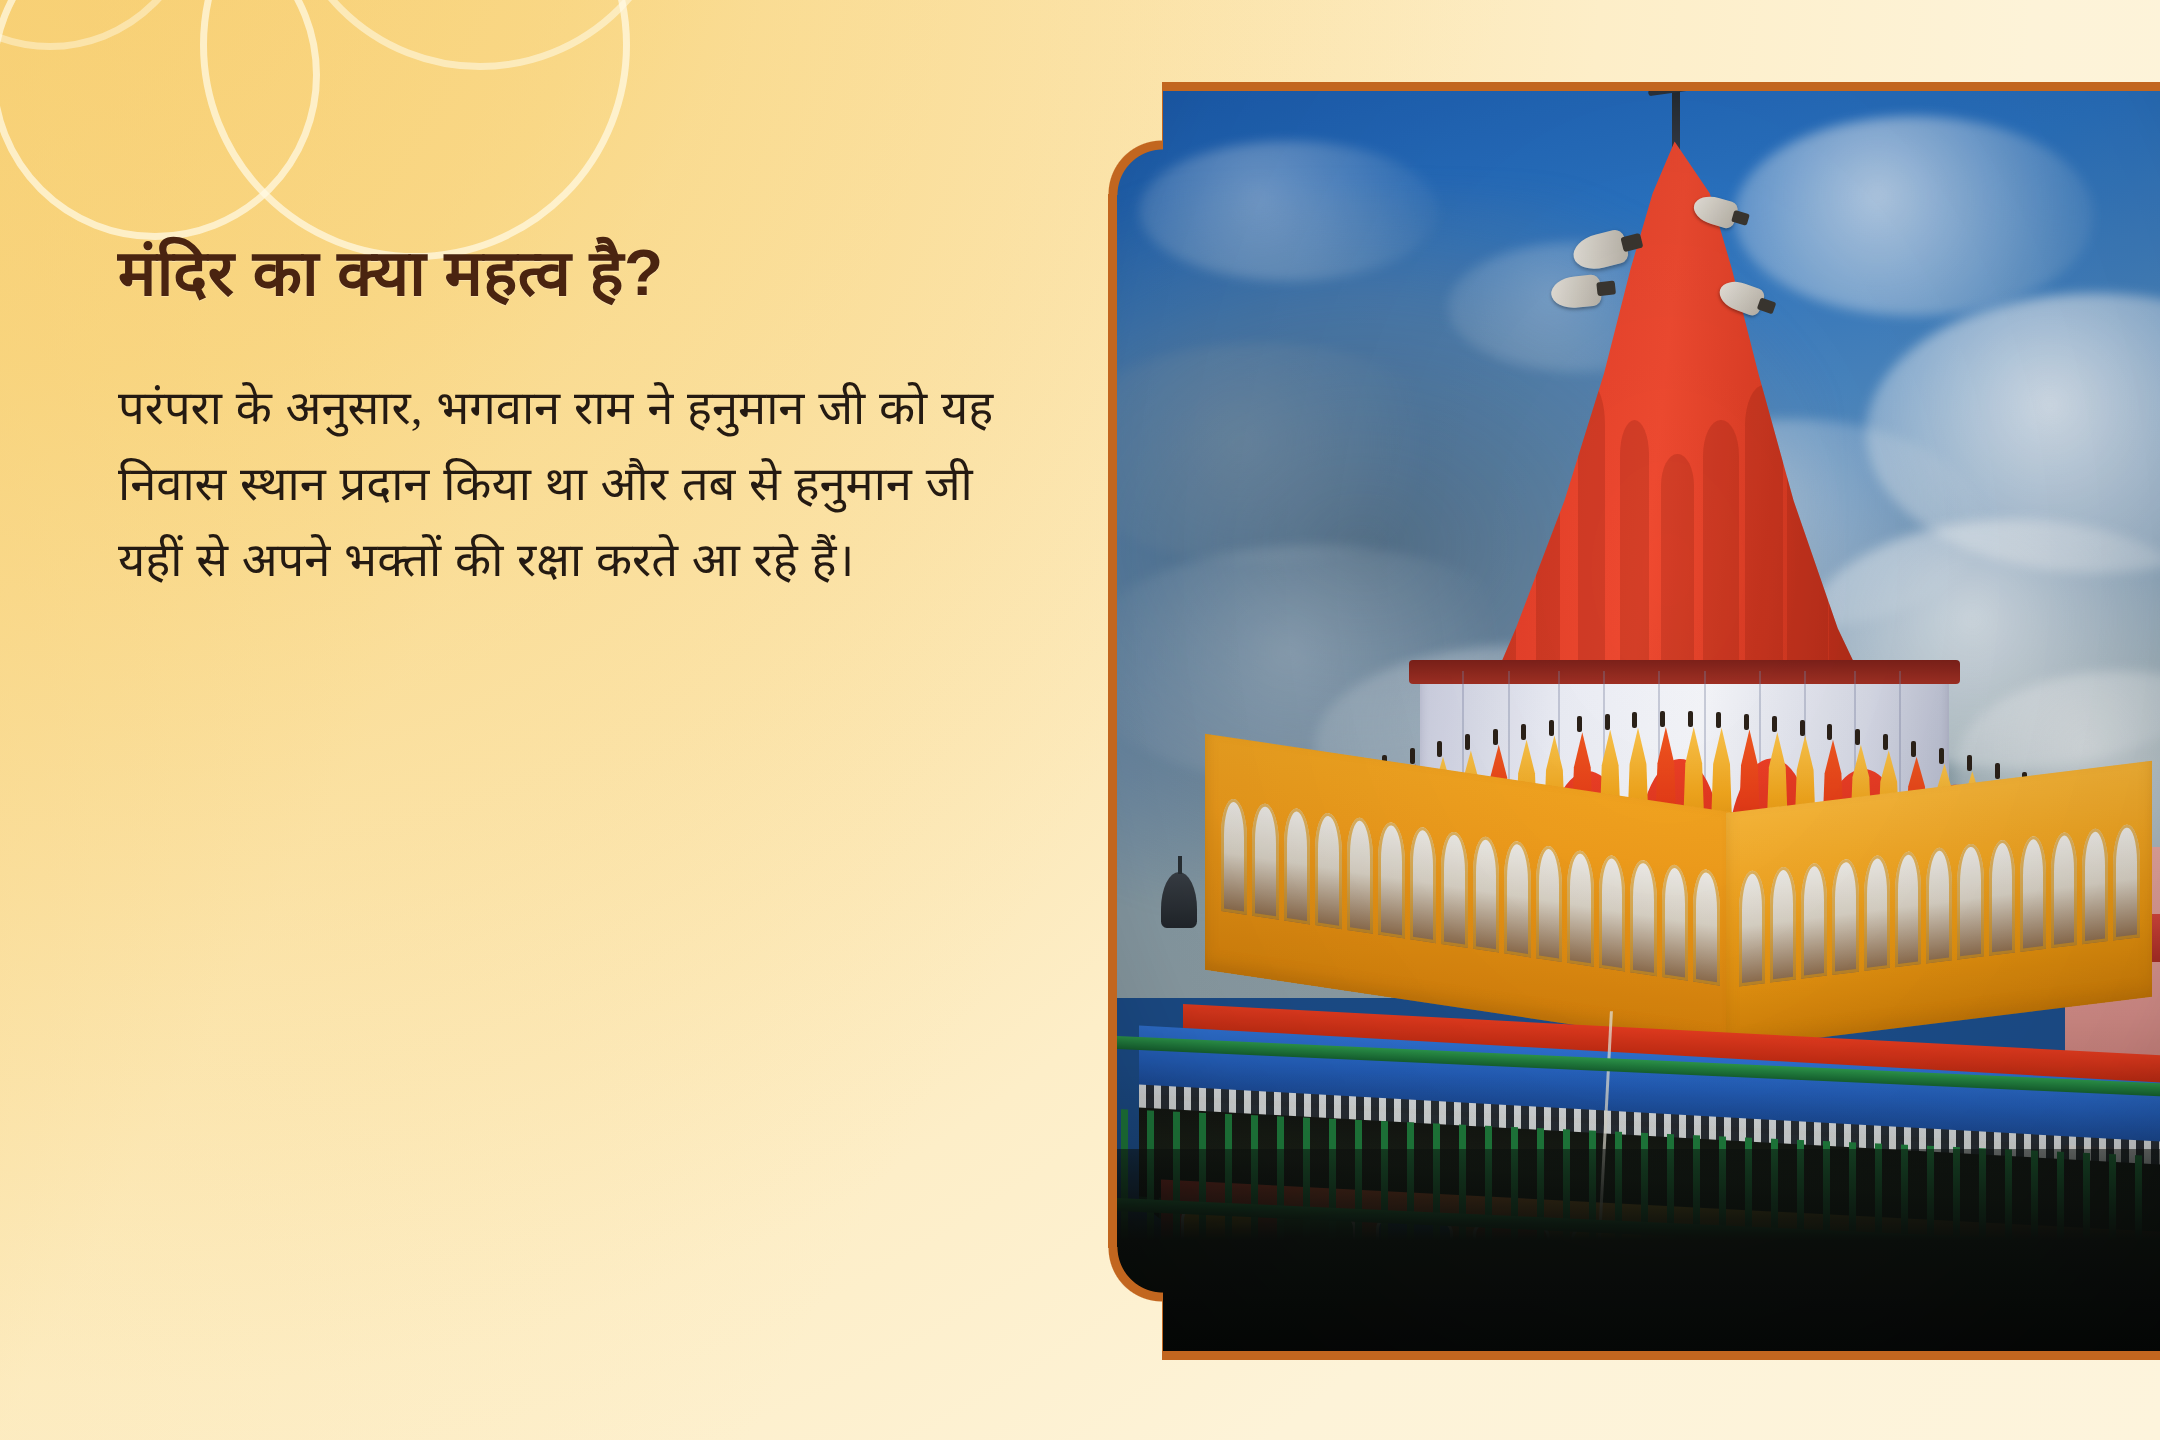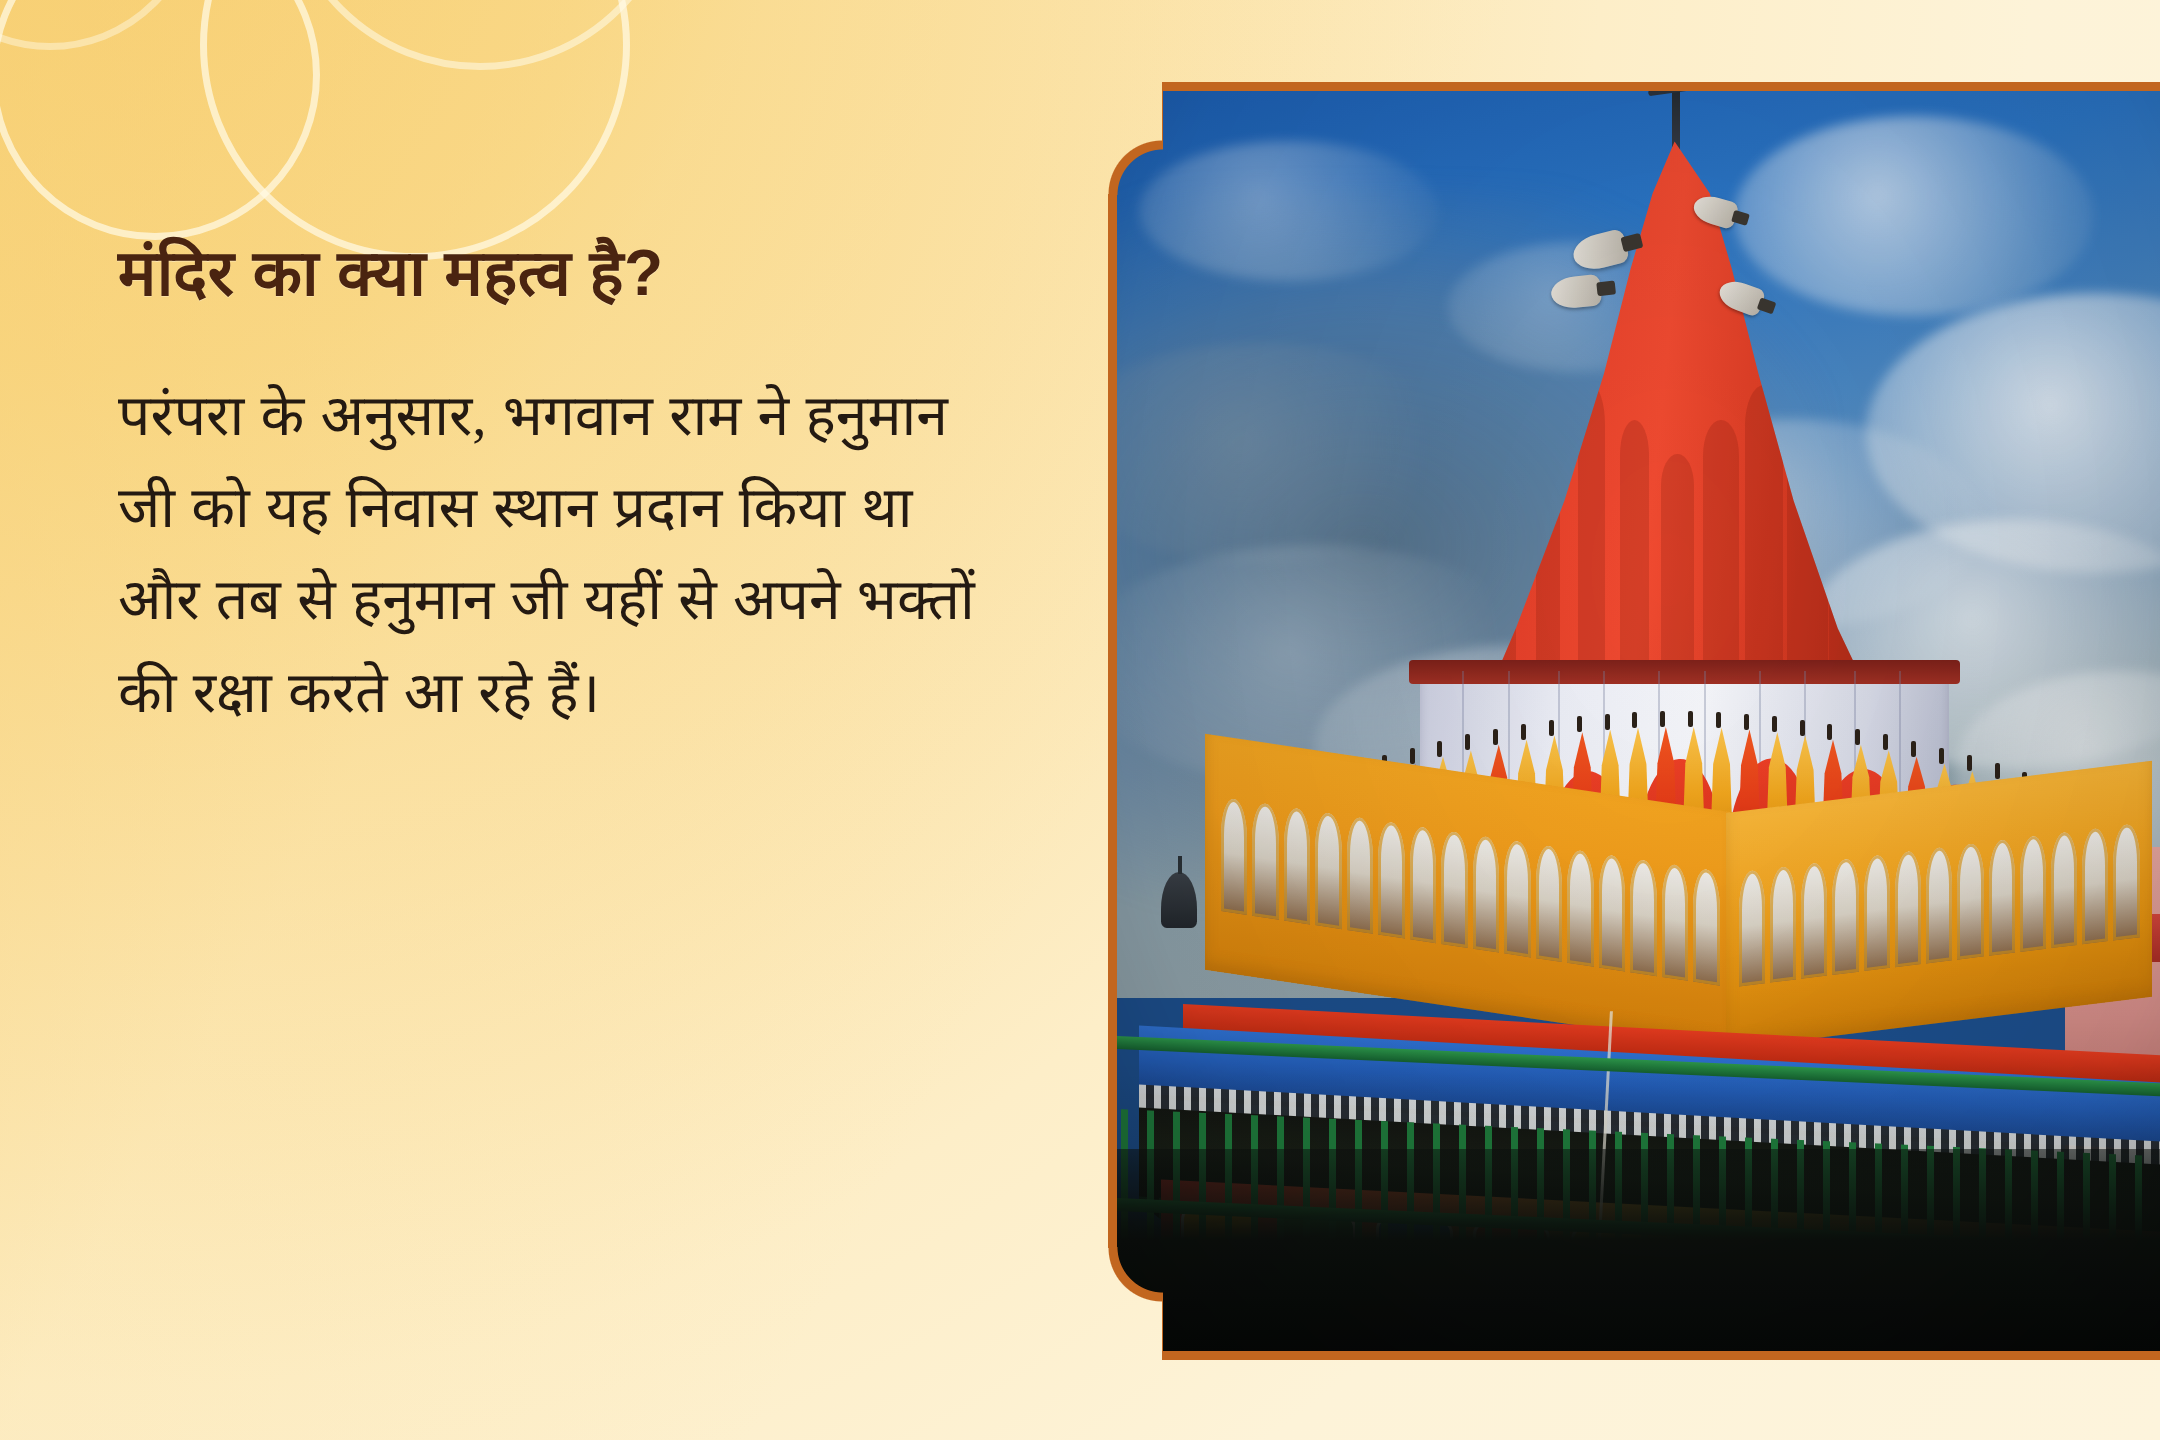--- a/index.html
+++ b/index.html
@@ -60,21 +60,21 @@
     line-height:1.18;
     color:#4a2410;
     letter-spacing:0.5px;
     text-shadow:0 1px 0 rgba(255,255,255,0.28);
     white-space:nowrap;
   }
 
   #body-paragraph {
     margin-top:58px;
     font-family:"Liberation Serif","DejaVu Serif",serif;
-    font-size:57px;
+    font-size:47px;
     line-height:1.62;
     color:#241a12;
     max-width:880px;
     word-spacing:2px;
   }
 
   
   #photo-frame {
     position:absolute;
     left:1108px; top:82px;

